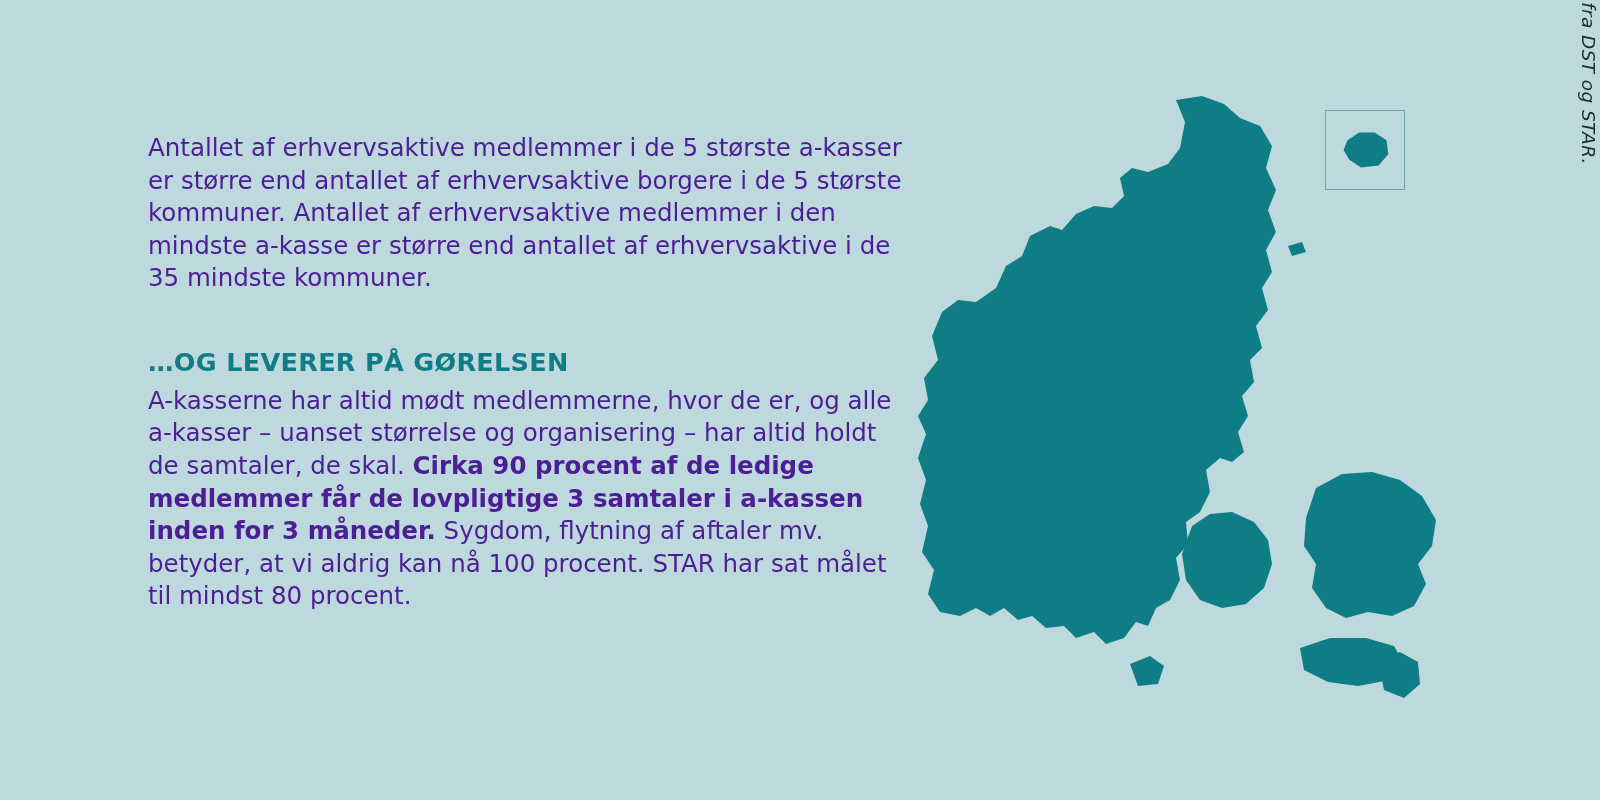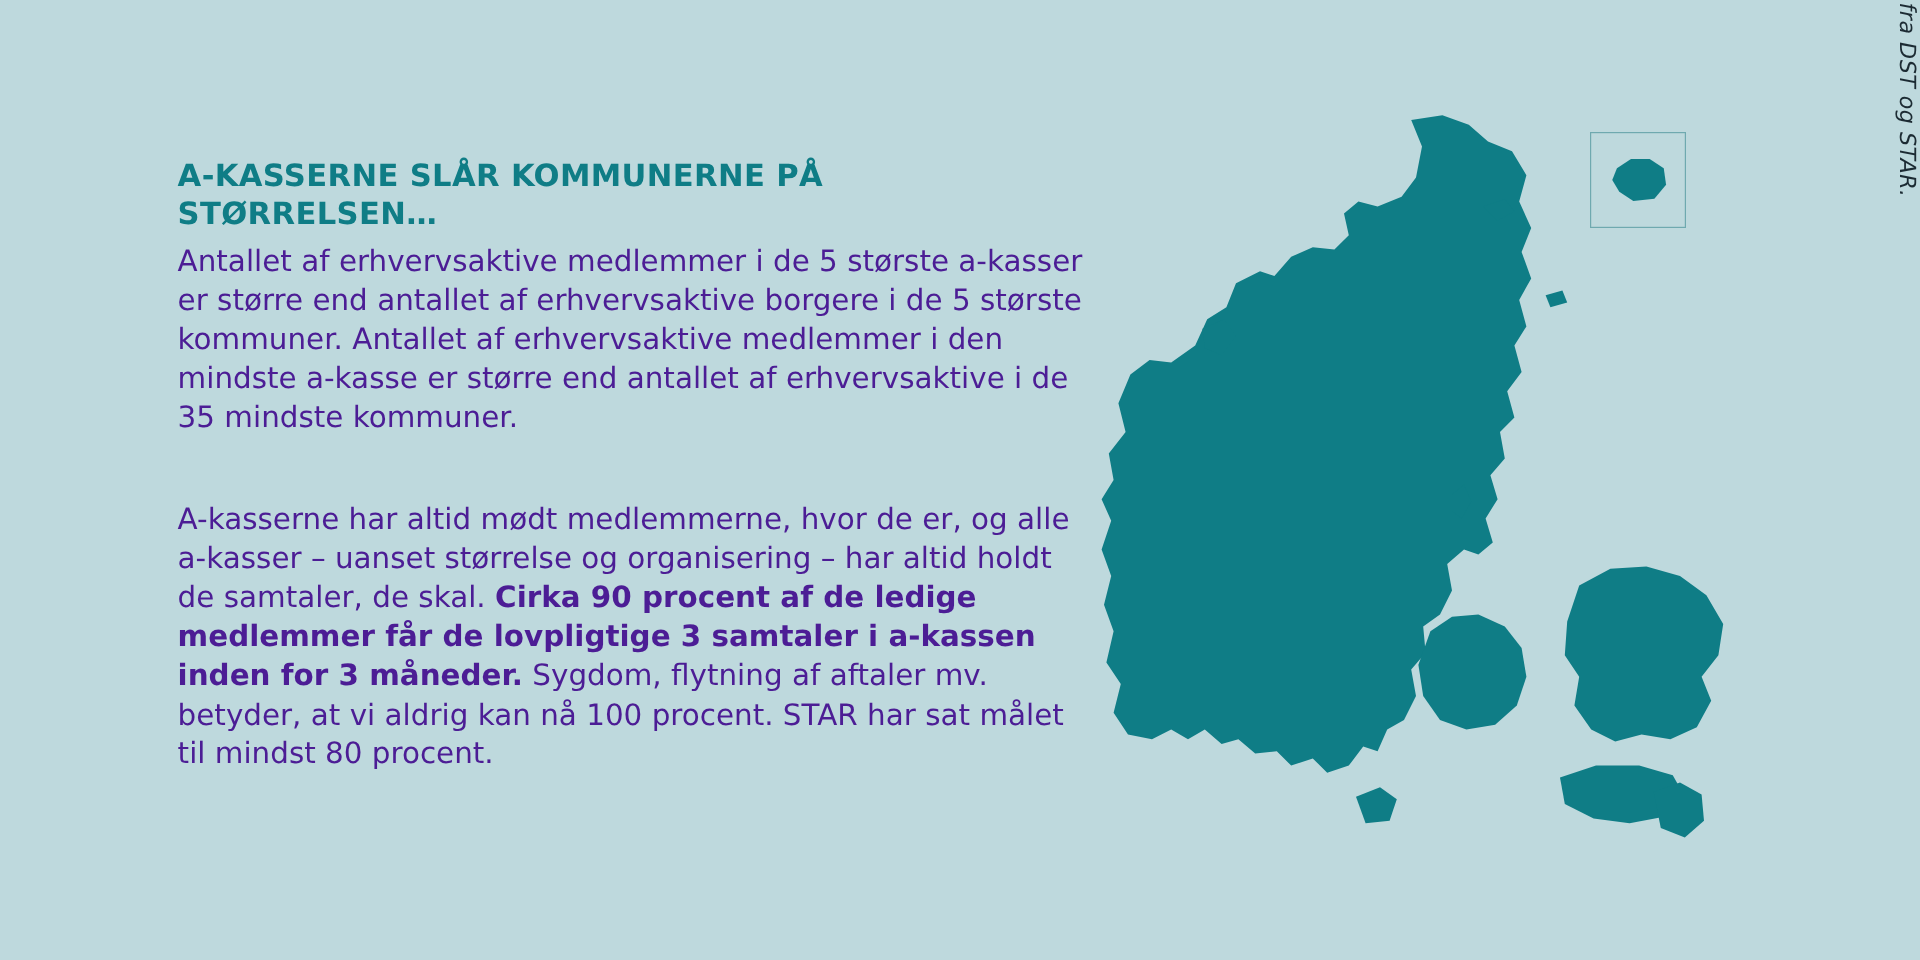--- a/index.html
+++ b/index.html
@@ -88,25 +88,25 @@
   }
 </style>
 </head>
 <body>
 
 <div class="canvas">
 
   <div class="text-col">
 
     <div class="block">
-      <h2 class="heading">A-KASSERNE SLÅR KOMMUNERNE PÅ STØRRELSEN…</h2>
       <p class="body-text">Antallet af erhvervsaktive medlemmer i de 5 største a-kasser er større end antallet af erhvervsaktive borgere i de 5 største kommuner. Antallet af erhvervsaktive medlemmer i den mindste a-kasse er større end antallet af erhvervsaktive i de 35 mindste kommuner.</p>
     </div>
 
     <div class="block second">
+      <h2 class="heading">…OG LEVERER PÅ GØRELSEN</h2>
       <p class="body-text"><span>A-kasserne har altid mødt medlemmerne, hvor de er, og alle a-kasser – uanset størrelse og organisering – har altid holdt de samtaler, de skal. </span><span class="strong">Cirka 90 procent af de ledige medlemmer får de lovpligtige 3 samtaler i a-kassen inden for 3 måneder.</span><span> Sygdom, flytning af aftaler mv. betyder, at vi aldrig kan nå 100 procent. STAR har sat målet til mindst 80 procent.</span></p>
     </div>
 
   </div>
 
   <div class="map-wrap">
     <svg viewBox="0 0 600 660" xmlns="http://www.w3.org/2000/svg" aria-hidden="true">
       <g fill="#0f7d86">
 
         <path d="M296,40 L305,62 L300,88 L288,104 L268,112 L252,108

